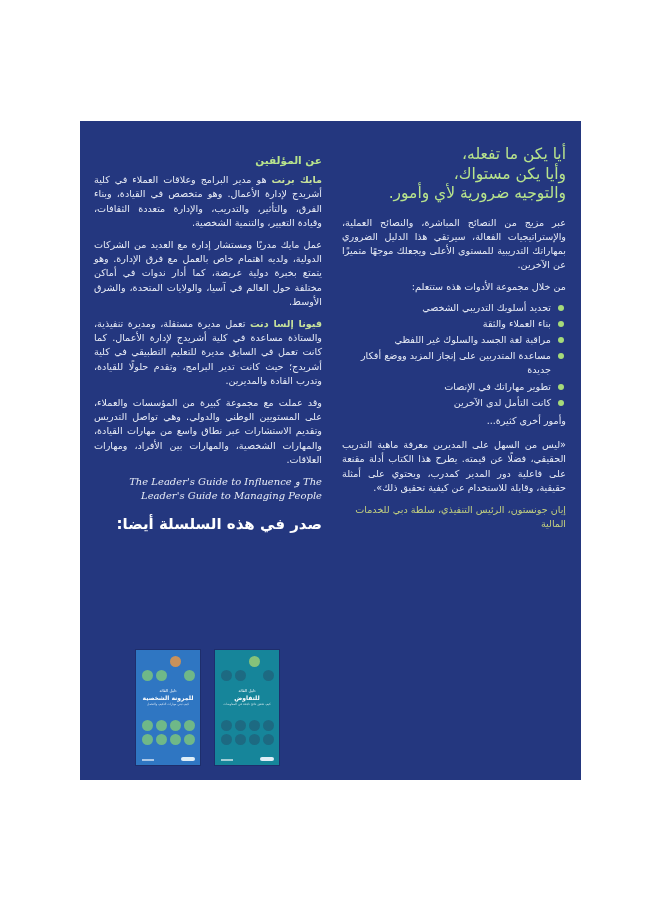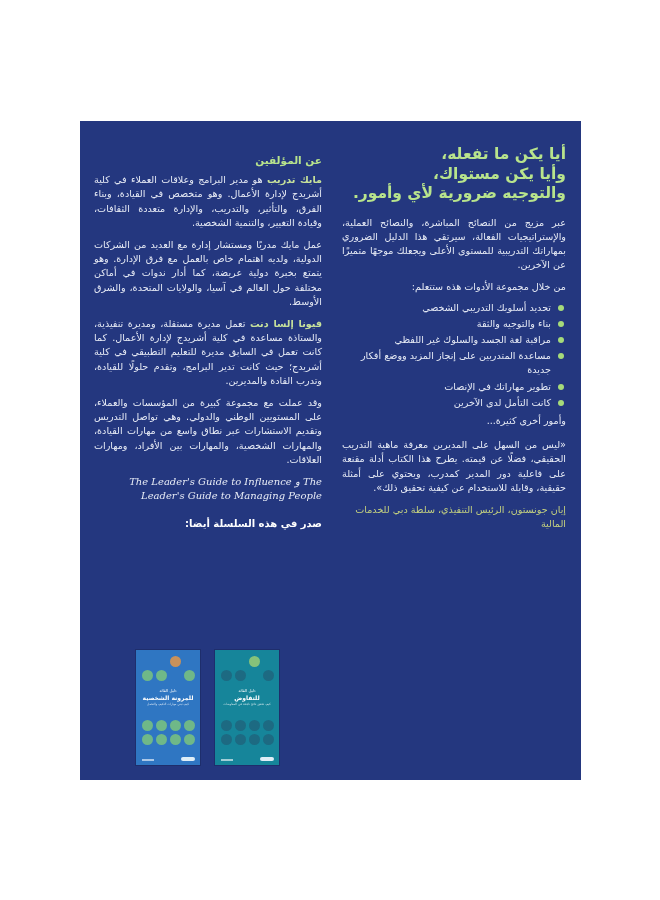--- a/index.html
+++ b/index.html
@@ -12,39 +12,39 @@
     position: absolute; left: 80px; top: 121px; width: 501px; height: 659px;
     background: #24377f;
   }
   .col {
     position: absolute; direction: rtl; text-align: justify;
     color: #e8ecf6; font-size: 9.6px; line-height: 14.2px;
   }
   .col-right { left: 262px; top: 24px; width: 224px; }
   .col-left { left: 14px; top: 32px; width: 228px; }
   .headline {
-    color: #b8e48c; font-weight: bold; font-size: 15.5px; line-height: 19.5px;
+    color: #b8e48c; font-weight: normal; font-size: 15.5px; line-height: 19.5px;
     text-align: right; margin: 0 0 12px 0;
   }
   .headline div { white-space: nowrap; }
   p { margin: 0 0 8px 0; }
   .lead { margin-bottom: 6px; }
   ul.bullets { list-style: none; margin: 4px 0 4px 0; padding: 0; }
   ul.bullets li { position: relative; padding-right: 15px; margin-bottom: 2px; text-align: right; }
   ul.bullets li .dot {
     position: absolute; right: 2px; top: 4px; width: 6px; height: 6px;
     border-radius: 50%; background: #a6db7a;
   }
   .more { margin: 4px 0 10px 0; text-align: right; }
   .quote { margin-bottom: 8px; }
   .attrib { color: #c5d27f; text-align: right; }
   .authors-title { color: #b8e48c; font-weight: bold; font-size: 10.5px; margin: 0 0 6px 0; text-align: right; }
   .name { color: #c7e29b; font-weight: bold; }
   .titles-en { direction: ltr; text-align: right; font-family: "DejaVu Serif", serif; font-style: italic; font-size: 10px; line-height: 14px; margin: 0 0 14px 0; }
-  .series-note { color: #ffffff; font-weight: bold; font-size: 10px; text-align: right; margin: 0; }
+  .series-note { color: #ffffff; font-weight: bold; font-size: 15px; text-align: right; margin: 0; }
   .cover {
     position: absolute; top: 529px; width: 64px; height: 115px;
     box-shadow: 0 0 0 1px rgba(0,0,0,0.15);
   }
   .cover-blue { left: 56px; background: #2f76c2; }
   .cover-teal { left: 135px; background: #16859a; }
   .circles { position: absolute; left: 6px; right: 6px; display: grid; grid-template-columns: repeat(4, 1fr); gap: 3px; }
   .circ { width: 11px; height: 11px; border-radius: 50%; }
   .cover-blue .circ { background: #6fb888; }
   .cover-teal .circ { background: #1d6a82; }
@@ -68,34 +68,34 @@
   <div class="col col-right">
     <div class="headline">
       <div>أيا يكن ما تفعله،</div>
       <div>وأيا يكن مستواك،</div>
       <div>والتوجيه ضرورية لأي وأمور.</div>
     </div>
     <p>عبر مزيج من النصائح المباشرة، والنصائح العملية، والإستراتيجيات الفعالة، سيرتقي هذا الدليل الضروري بمهاراتك التدريبية للمستوى الأعلى ويجعلك موجهًا متميزًا عن الآخرين.</p>
     <p class="lead">من خلال مجموعة الأدوات هذه ستتعلم:</p>
     <ul class="bullets">
       <li><span class="dot"></span><span>تحديد أسلوبك التدريبي الشخصي</span></li>
-      <li><span class="dot"></span><span>بناء والتوجيه والثقة</span></li>
+      <li><span class="dot"></span><span>بناء العملاء والثقة</span></li>
       <li><span class="dot"></span><span>مراقبة لغة الجسد والسلوك غير اللفظي</span></li>
       <li><span class="dot"></span><span>مساعدة المتدربين على إنجاز المزيد ووضع أفكار جديدة</span></li>
       <li><span class="dot"></span><span>تطوير مهاراتك في الإنصات</span></li>
       <li><span class="dot"></span><span>كانت التأمل لدى الآخرين</span></li>
     </ul>
     <p class="more">وأمور أخرى كثيرة...</p>
     <p class="quote">«ليس من السهل على المديرين معرفة ماهية التدريب الحقيقي، فضلًا عن قيمته. يطرح هذا الكتاب أدلة مقنعة على فاعلية دور المدير كمدرب، ويحتوي على أمثلة حقيقية، وقابلة للاستخدام عن كيفية تحقيق ذلك».</p>
     <p class="attrib">إيان جونستون، الرئيس التنفيذي، سلطة دبي للخدمات المالية</p>
   </div>
 
   <div class="col col-left">
     <p class="authors-title">عن المؤلفين</p>
-    <p><span class="name">مايك تدريب</span><span> هو مدير البرامج وعلاقات العملاء في كلية أشريدج لإدارة الأعمال. وهو متخصص في القيادة، وبناء الفرق، والتأثير، والتدريب، والإدارة متعددة الثقافات، وقيادة التغيير، والتنمية الشخصية.</span></p>
+    <p><span class="name">مايك برنت</span><span> هو مدير البرامج وعلاقات العملاء في كلية أشريدج لإدارة الأعمال. وهو متخصص في القيادة، وبناء الفرق، والتأثير، والتدريب، والإدارة متعددة الثقافات، وقيادة التغيير، والتنمية الشخصية.</span></p>
     <p>عمل مايك مدربًا ومستشار إدارة مع العديد من الشركات الدولية، ولديه اهتمام خاص بالعمل مع فرق الإدارة. وهو يتمتع بخبرة دولية عريضة، كما أدار ندوات في أماكن مختلفة حول العالم في آسيا، والولايات المتحدة، والشرق الأوسط.</p>
     <p><span class="name">فيونا إلسا دنت</span><span> تعمل مديرة مستقلة، ومديرة تنفيذية، والستاذة مساعدة في كلية أشريدج لإدارة الأعمال. كما كانت تعمل في السابق مديرة للتعليم التطبيقي في كلية أشريدج؛ حيث كانت تدير البرامج، وتقدم حلولًا للقيادة، وتدرب القادة والمديرين.</span></p>
     <p>وقد عملت مع مجموعة كبيرة من المؤسسات والعملاء، على المستويين الوطني والدولي. وهي تواصل التدريس وتقديم الاستشارات عبر نطاق واسع من مهارات القيادة، والمهارات الشخصية، والمهارات بين الأفراد، ومهارات العلاقات.</p>
     <p class="titles-en">The Leader's Guide to Influence و The Leader's Guide to Managing People</p>
     <p class="series-note">صدر في هذه السلسلة أيضا:</p>
   </div>
 
   <div class="cover cover-blue">
     <div class="circles top">
       <span class="circ hide"></span>

